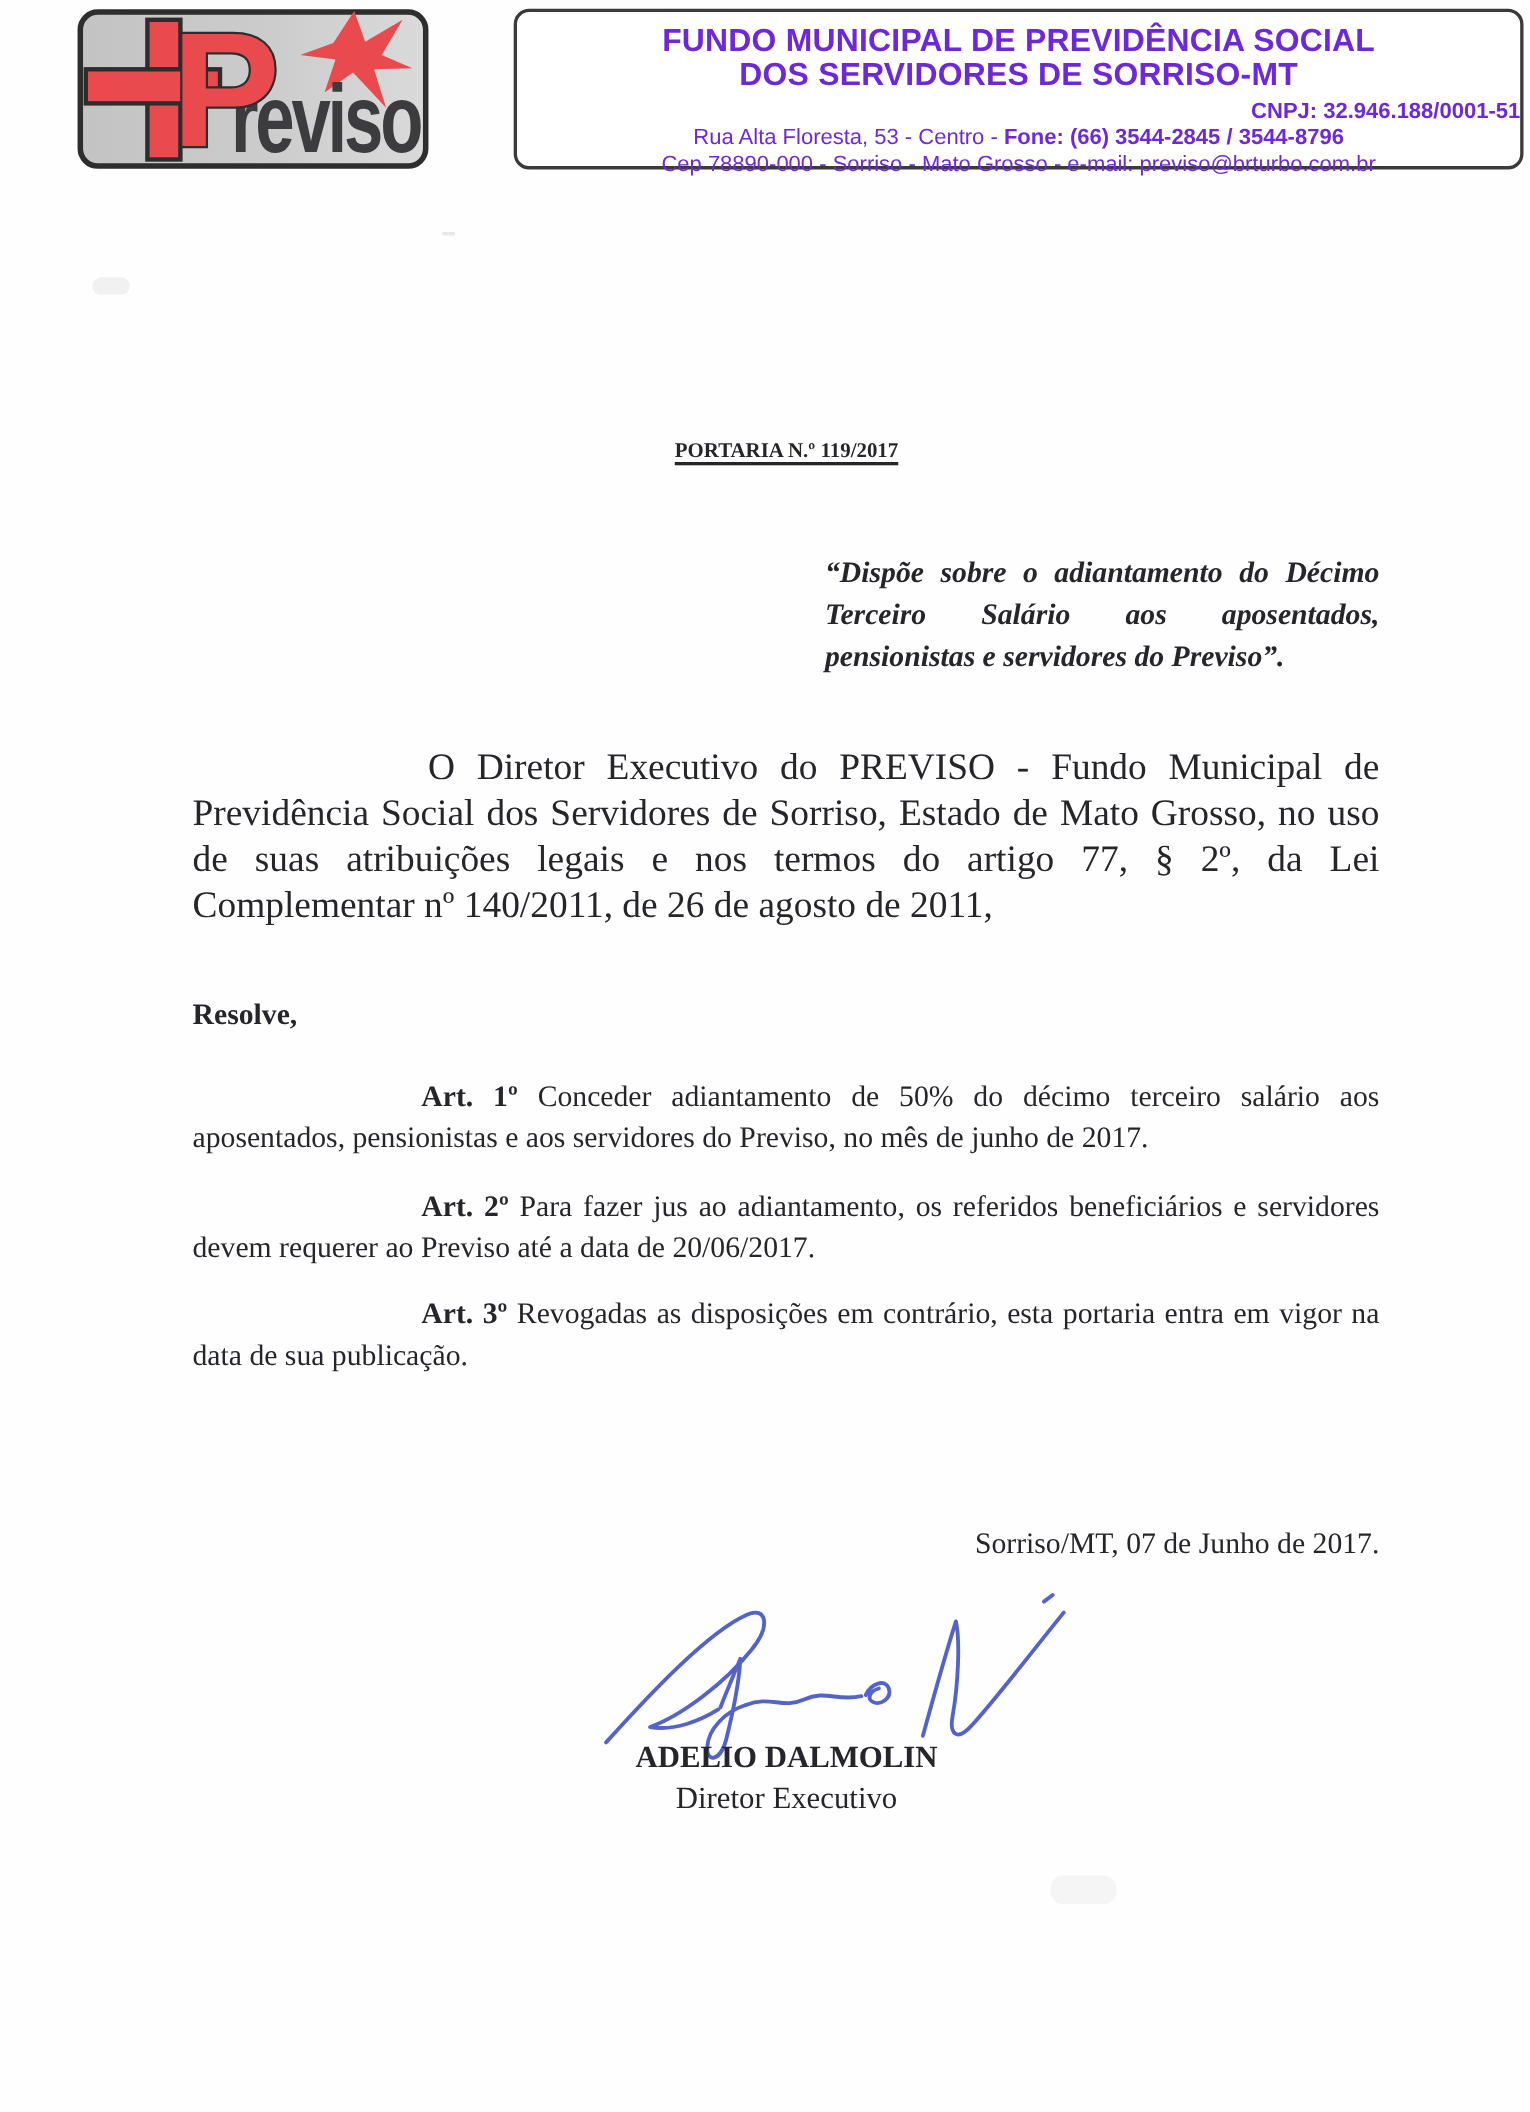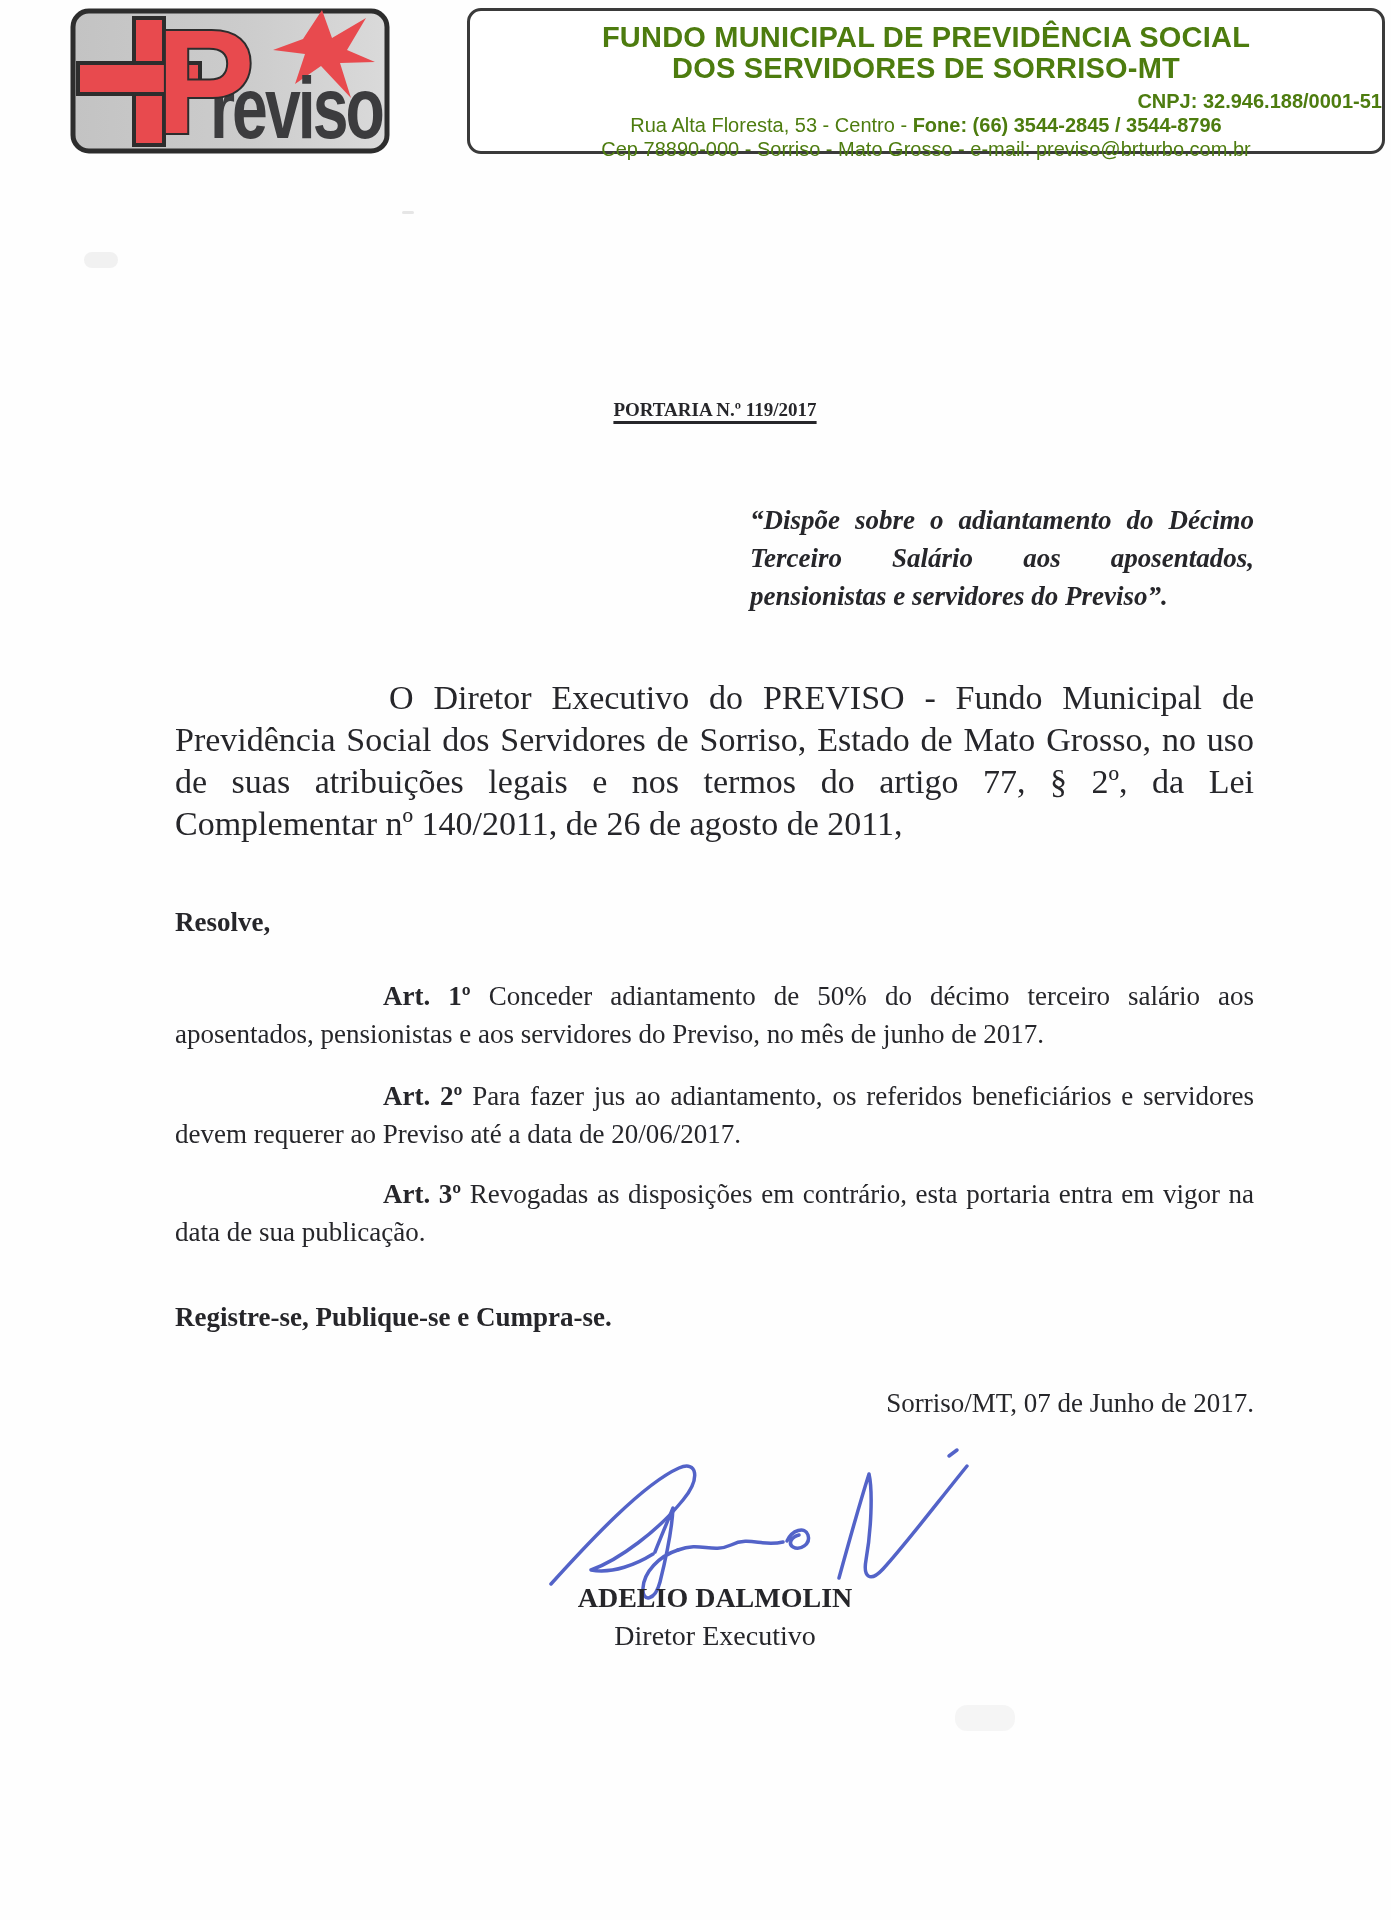--- a/index.html
+++ b/index.html
@@ -7,21 +7,21 @@
     position:relative; width:1391px; height:1920px; margin:0 auto;
     background:#fefefe; overflow:hidden;
     font-family:"Liberation Serif", serif; color:#26262a;
   }
   
   .letterhead { position:absolute; left:70px; top:8px; width:1315px; height:148px; display:flex; gap:11px; }
   .logo-box { width:386px; height:146px; flex:none; }
   .logo-box svg { display:block; }
   .info-box {
     flex:1; border:3px solid #3a3a3a; border-radius:14px; background:#ffffff;
-    font-family:"Liberation Sans", sans-serif; color:#4d7c0f;
+    font-family:"Liberation Sans", sans-serif; color:#6d28d9;
     text-align:center; padding-top:11px; box-sizing:border-box; height:146px;
   }
   .org-line { font-size:29px; font-weight:bold; line-height:31px; letter-spacing:0.2px; }
   .cnpj-line { font-size:20px; font-weight:bold; margin-top:6px; line-height:23px;text-align:right; }
   .addr-line { font-size:20px; margin-top:1px; line-height:23px; }
   .bold { font-weight:bold; }
   
   .doc-title { position:absolute; left:175px; top:399px; width:1080px; text-align:center;
                font-weight:bold; font-size:19px; }
   .doc-title span { text-decoration:underline; text-decoration-thickness:2.5px; text-underline-offset:5px; }
@@ -87,21 +87,20 @@
   <p class="preamble">O Diretor Executivo do PREVISO - Fundo Municipal de Previdência Social dos Servidores de Sorriso, Estado de Mato Grosso, no uso de suas atribuições legais e nos termos do artigo 77, § 2º, da Lei Complementar nº 140/2011, de 26 de agosto de 2011,</p>
 
   <p class="resolve">Resolve,</p>
 
   <p class="art art-1"><span class="bold">Art. 1º</span><span> Conceder adiantamento de 50% do décimo terceiro salário aos aposentados, pensionistas e aos servidores do Previso, no mês de junho de 2017.</span></p>
 
   <p class="art art-2"><span class="bold">Art. 2º</span><span> Para fazer jus ao adiantamento, os referidos beneficiários e servidores devem requerer ao Previso até a data de 20/06/2017.</span></p>
 
   <p class="art art-3"><span class="bold">Art. 3º</span><span> Revogadas as disposições em contrário, esta portaria entra em vigor na data de sua publicação.</span></p>
 
-  <p class="closing">Registre-se, Publique-se e Cumpra-se.</p>
 
   <p class="dateline">Sorriso/MT, 07 de Junho de 2017.</p>
 
   <svg class="signature" width="430" height="165" viewBox="0 0 430 165">
     <g fill="none" stroke="#5363c8" stroke-width="3.5" stroke-linecap="round" stroke-linejoin="round">
       <path d="M6,138 C44,96 98,38 134,22 C152,14 156,32 138,54 C114,84 74,114 46,124 C68,128 92,118 108,108"></path>
       <path d="M110,106 C117,88 124,72 128,62 C127,84 121,112 115,136 C110,155 97,157 98,142 C99,126 114,110 133,104"></path>
       <path d="M133,104 C156,95 166,108 186,99 C205,90 216,101 238,96"></path>
       <path d="M242,95 C247,84 260,80 263,89 C266,98 255,105 248,101 C243,98 246,91 254,89"></path>
       <path d="M294,132 C305,92 317,50 324,28 C328,46 326,86 321,114 C318,131 325,137 338,123 C360,99 392,57 422,20"></path>

